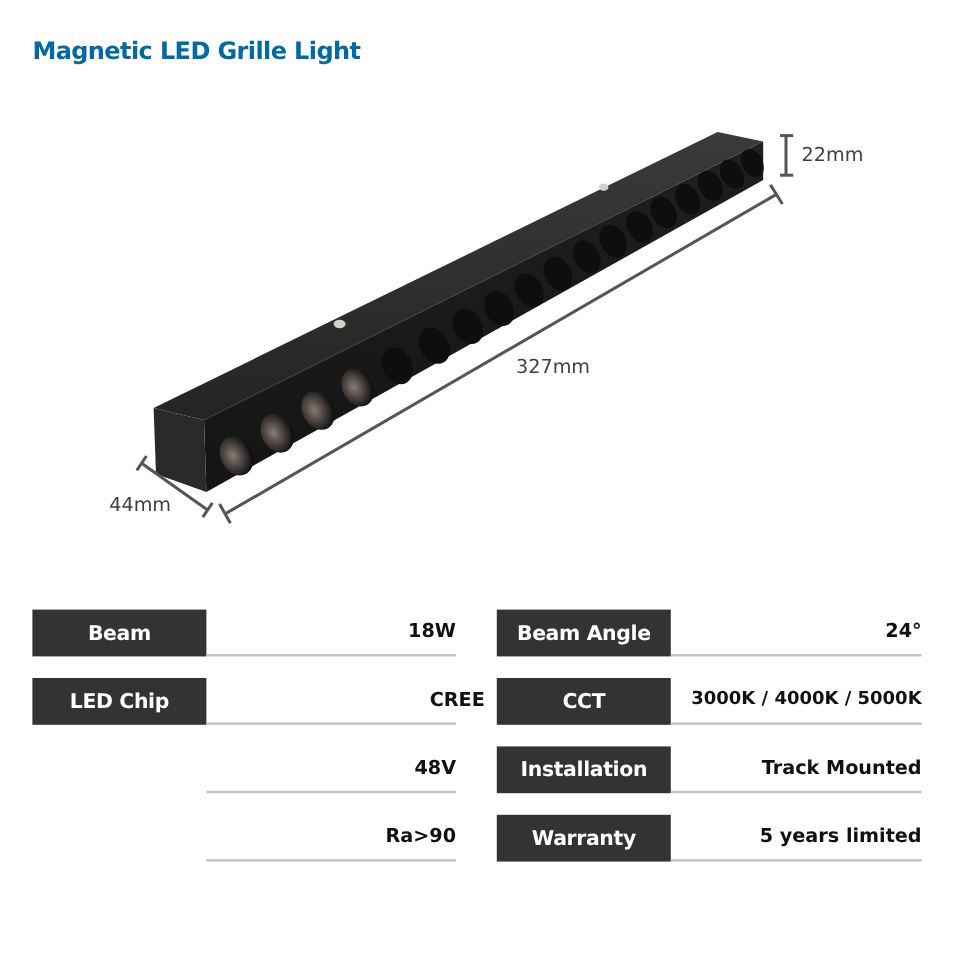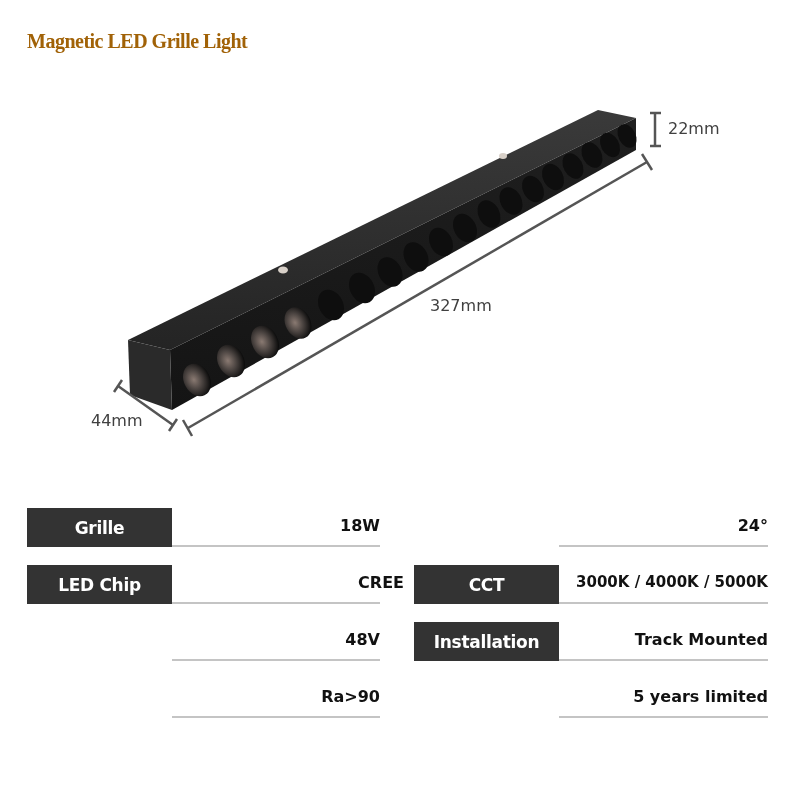--- a/index.html
+++ b/index.html
@@ -1,17 +1,17 @@
 <!DOCTYPE html>
 <html><head>
 <meta charset="utf-8">
 <style>
   html, body { margin:0; padding:0; background:#ffffff; }
   body { width:800px; height:800px; position:relative; overflow:hidden; font-family:"DejaVu Sans", sans-serif; color:#111; }
-  .title { position:absolute; left:27px; top:30px; font-size:20px; font-weight:bold; letter-spacing:-0.5px; color:#a16207;font-family:Liberation Serif, serif; }
+  .title { position:absolute; left:27px; top:30px; font-size:20px; font-weight:bold; letter-spacing:-0.5px; color:#0369a1; }
   .product { position:absolute; left:0; top:0; width:800px; height:480px; }
   .dim-label { position:absolute; font-size:16px; color:#404040; }
   .spec-row { position:absolute; height:40px; }
   .spec-box { position:absolute; left:0; top:0; width:145px; height:39px; background:#333333; color:#fff; font-weight:bold; font-size:17px; display:flex; align-items:center; justify-content:center; letter-spacing:-0.3px; }
   .spec-line { position:absolute; left:145px; top:37px; height:2px; background:#c4c4c4; }
   .spec-value { position:absolute; top:8px; font-size:16px; color:#111; text-align:right; white-space:nowrap;font-weight:bold; }
 </style>
 </head>
 <body>
 
@@ -78,48 +78,50 @@
     <line x1="114" y1="392" x2="122" y2="380"></line>
     <line x1="169" y1="431" x2="177" y2="419"></line>
   </g>
 </svg>
 
 <div class="dim-label" style="left:668px; top:119px;">22mm</div>
 <div class="dim-label" style="left:430px; top:296px;">327mm</div>
 <div class="dim-label" style="left:91px; top:411px;">44mm</div>
 
 <div class="spec-row" style="left:27px; top:508px; width:353px;">
-  <div class="spec-box">Grille</div>
+  <div class="spec-box">Beam</div>
   <div class="spec-line" style="width:208px;"></div>
   <div class="spec-value" style="right:0;">18W</div>
 </div>
 <div class="spec-row" style="left:27px; top:565px; width:353px;padding-left:24px;">
   <div class="spec-box">LED Chip</div>
   <div class="spec-line" style="width:208px;"></div>
   <div class="spec-value" style="right:0;">CREE</div>
 </div>
 <div class="spec-row" style="left:27px; top:622px; width:353px;">
   <div class="spec-line" style="width:208px;"></div>
   <div class="spec-value" style="right:0;">48V</div>
 </div>
 <div class="spec-row" style="left:27px; top:679px; width:353px;">
   <div class="spec-line" style="width:208px;"></div>
   <div class="spec-value" style="right:0;text-align:right;">Ra&gt;90</div>
 </div>
 
 <div class="spec-row" style="left:414px; top:508px; width:354px;">
+  <div class="spec-box">Beam Angle</div>
   <div class="spec-line" style="width:209px;"></div>
   <div class="spec-value" style="right:0;">24°</div>
 </div>
 <div class="spec-row" style="left:414px; top:565px; width:354px;">
   <div class="spec-box">CCT</div>
   <div class="spec-line" style="width:209px;"></div>
   <div class="spec-value" style="right:0; font-size:15px;">3000K / 4000K / 5000K</div>
 </div>
 <div class="spec-row" style="left:414px; top:622px; width:354px;">
   <div class="spec-box">Installation</div>
   <div class="spec-line" style="width:209px;"></div>
   <div class="spec-value" style="right:0;">Track Mounted</div>
 </div>
 <div class="spec-row" style="left:414px; top:679px; width:354px;">
+  <div class="spec-box">Warranty</div>
   <div class="spec-line" style="width:209px;"></div>
   <div class="spec-value" style="right:0;">5 years limited</div>
 </div>
 
 </body></html>

